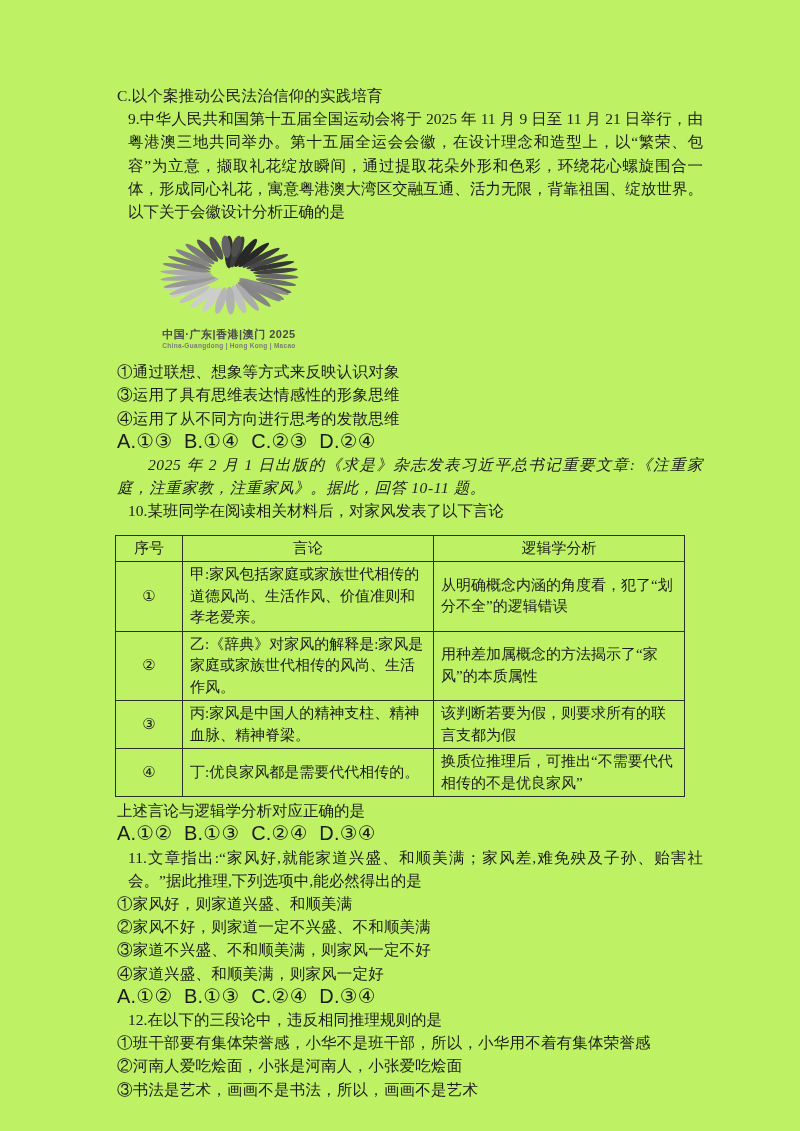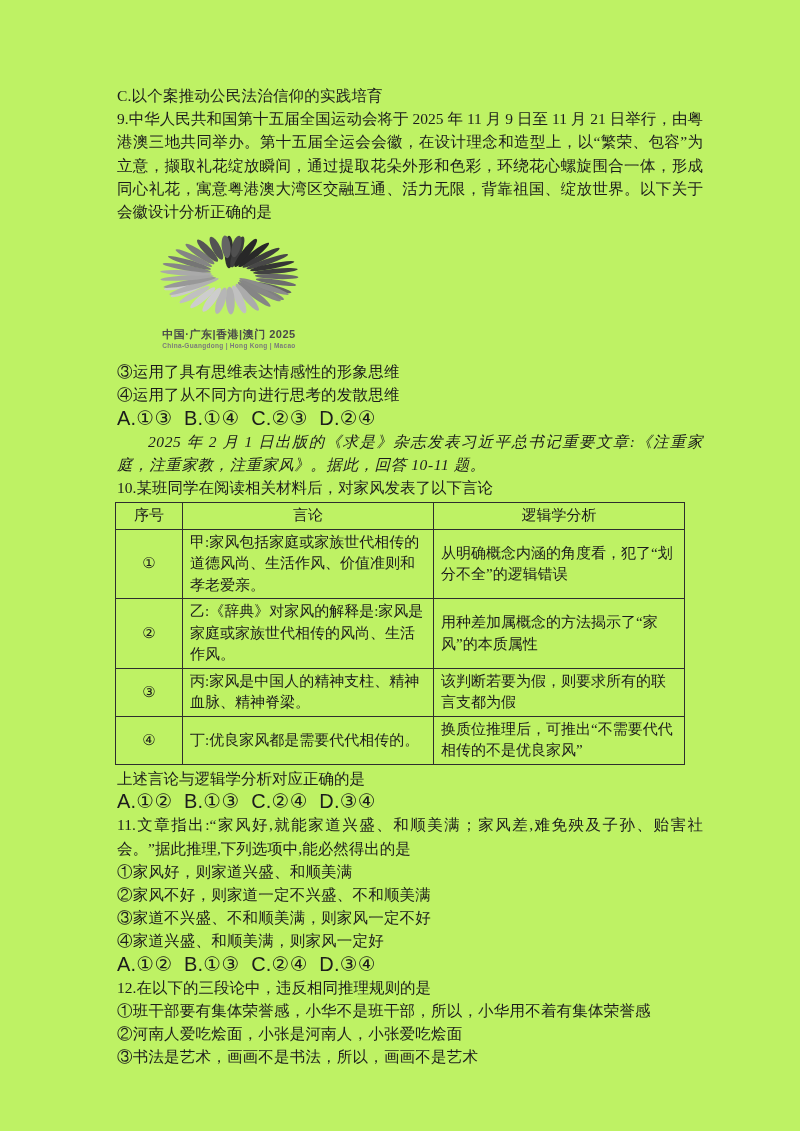--- a/index.html
+++ b/index.html
@@ -12,21 +12,21 @@
     overflow:hidden;
   }
   .content{
     position:absolute;
     left:117px;top:84px;
     width:586px;
     font-size:15.5px;
     line-height:23.2px;
   }
   p{margin:0;}
-  .stem{text-align:justify;}
+  .stem{text-align:justify;margin-left:11px;}
   .opts{white-space:pre-wrap;font-family:"Liberation Sans","DejaVu Sans",sans-serif;font-size:20px;}
   .opts, .item{letter-spacing:0.2px;}
 
   
   .emblem{
     width:180px;
     margin:7px 0 10px 22px;
     text-align:center;
   }
   .emblem svg{display:block;margin:0 auto;}
@@ -52,21 +52,21 @@
   .intro{
     font-style:italic;
     text-indent:2em;
     text-align:justify;
     letter-spacing:0.6px;
   }
 
   
   table.q10{
     border-collapse:collapse;
-    margin:3px 0 2px -2px;
+    margin:12px 0 2px -2px;
     width:570px;
     table-layout:fixed;
   }
   table.q10 th, table.q10 td{
     border:1px solid #2e2e2e;
     font-weight:normal;
     font-size:15px;
     line-height:21.5px;
     padding:2px 7px;
     vertical-align:middle;
@@ -127,20 +127,21 @@
               <ellipse cx="0" cy="-26.5" rx="2.4" ry="11.375" fill="rgb(83,83,83)" transform="rotate(345)"></ellipse>
               <ellipse cx="0" cy="-27" rx="2.4" ry="10.916666666666666" fill="rgb(100,100,100)" transform="rotate(356.6666666666667)"></ellipse>
               <ellipse cx="0" cy="-27.5" rx="2.4" ry="10.458333333333334" fill="rgb(80,80,80)" transform="rotate(368.3333333333333)"></ellipse>
             </g>
         </svg>
       </span>
       <div class="emb-cap-cn">中国·广东|香港|澳门 2025</div>
       <div class="emb-cap-en">China-Guangdong | Hong Kong | Macao</div>
     </div>
 
+    <p class="item">①通过联想、想象等方式来反映认识对象</p>
     <p class="item">③运用了具有思维表达情感性的形象思维</p>
     <p class="item">④运用了从不同方向进行思考的发散思维</p>
     <p class="opts">A.①③  B.①④  C.②③  D.②④</p>
 
     <p class="intro">2025 年 2 月 1 日出版的《求是》杂志发表习近平总书记重要文章:《注重家庭，注重家教，注重家风》。据此，回答 10-11 题。</p>
 
     <p class="stem">10.某班同学在阅读相关材料后，对家风发表了以下言论</p>
 
     <table class="q10">
       <thead>

